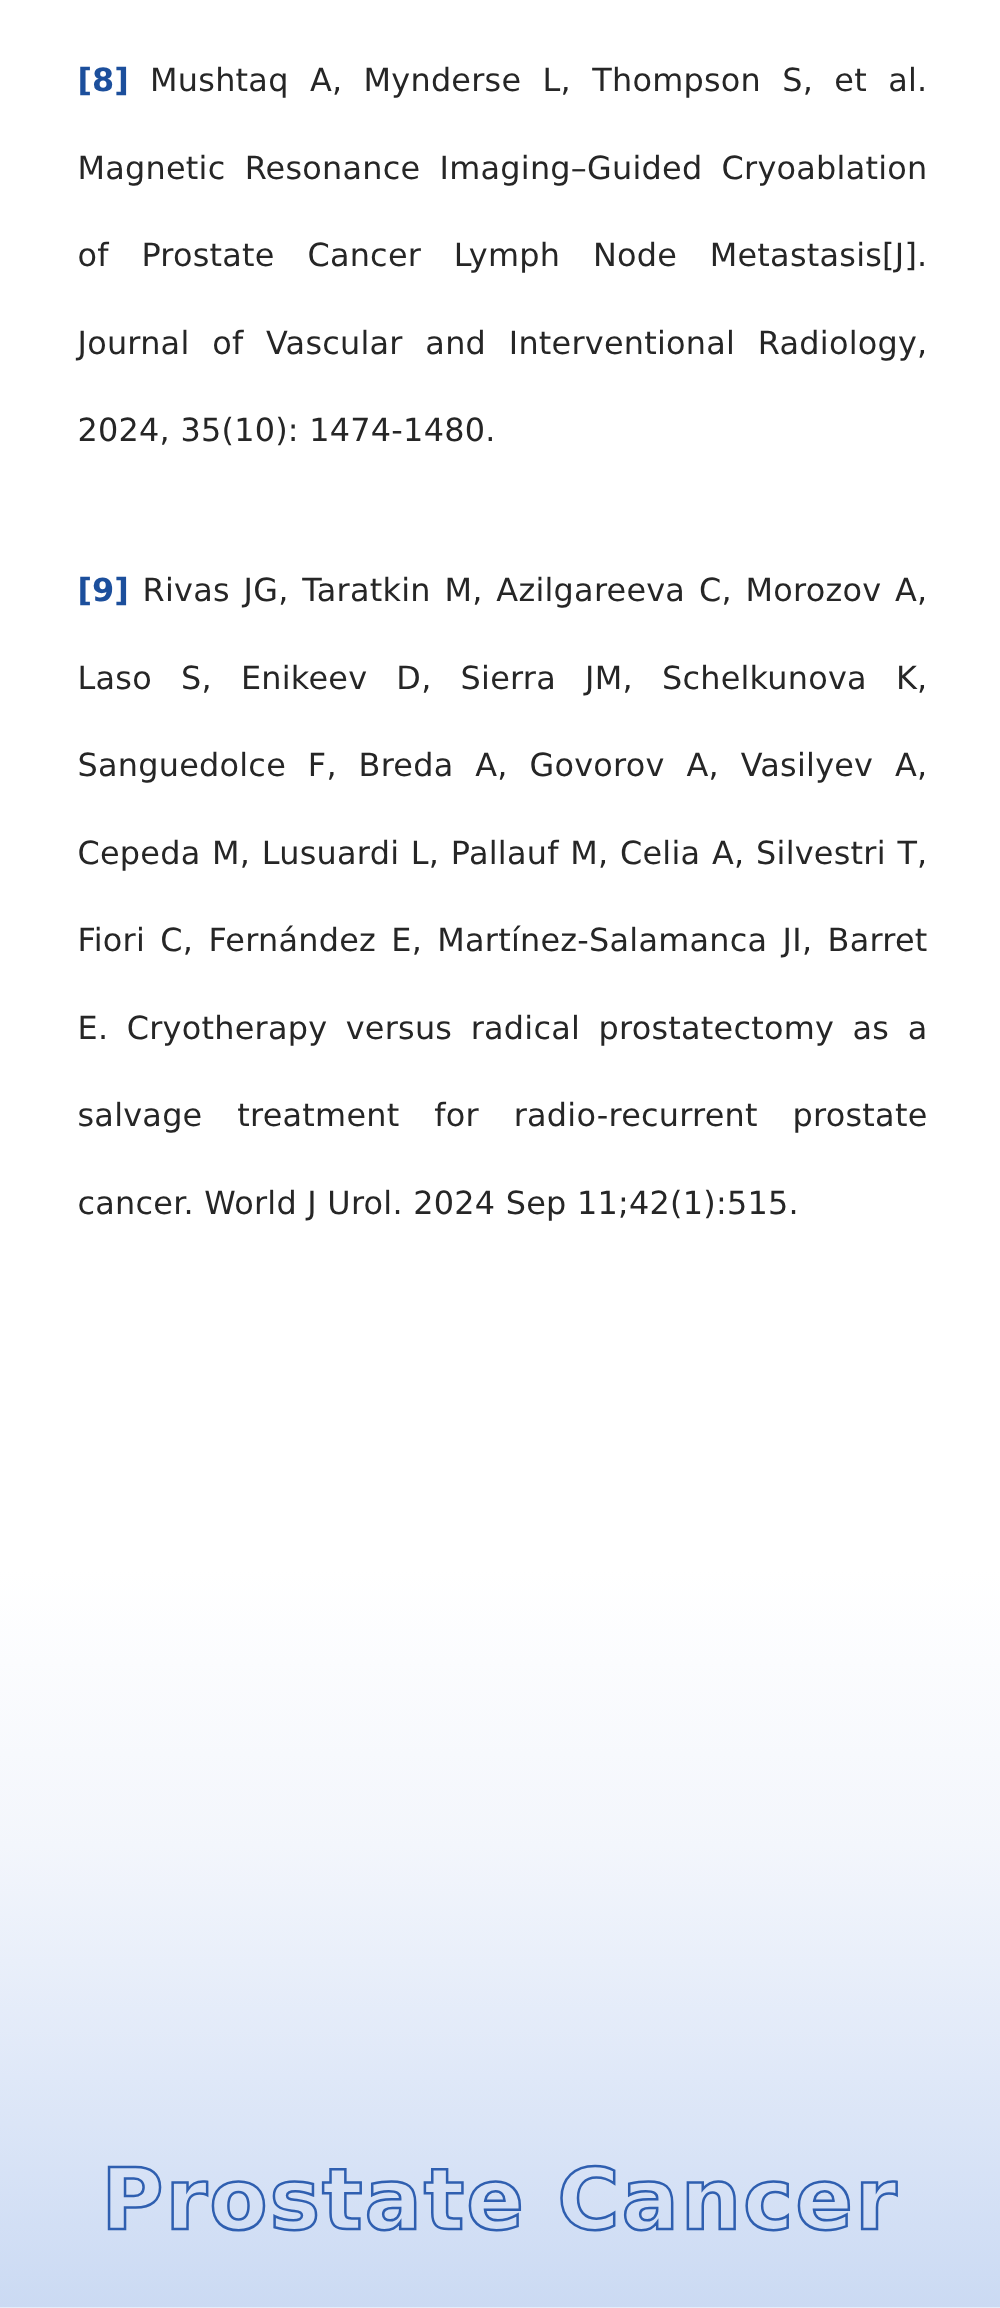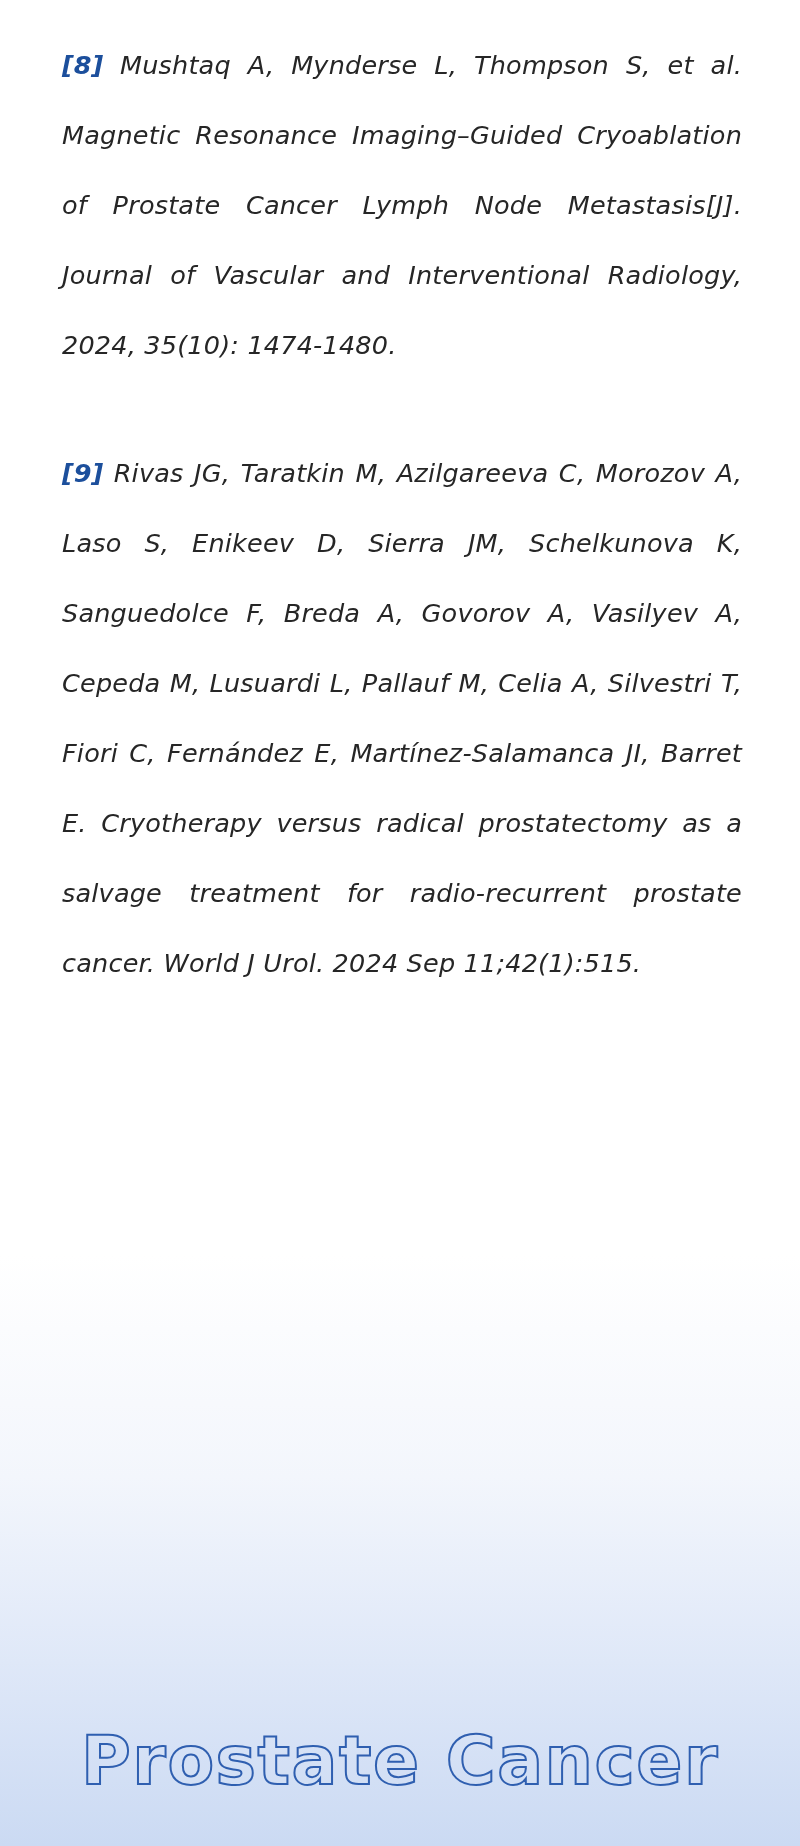--- a/index.html
+++ b/index.html
@@ -28,21 +28,20 @@
         #dfe8f8 90%,
         #cbdaf3 100%);
     box-sizing: border-box;
   }
 
   .references {
     position: absolute;
     left: 62px;
     top: 30px;
     width: 680px;
-    font-style: italic;
   }
 
   .ref-item {
     font-size: 25.5px;
     line-height: 70px;
     color: #1a1a1a;
     text-align: justify;
     text-justify: inter-word;
     letter-spacing: 0.2px;
     margin-bottom: 58px;

